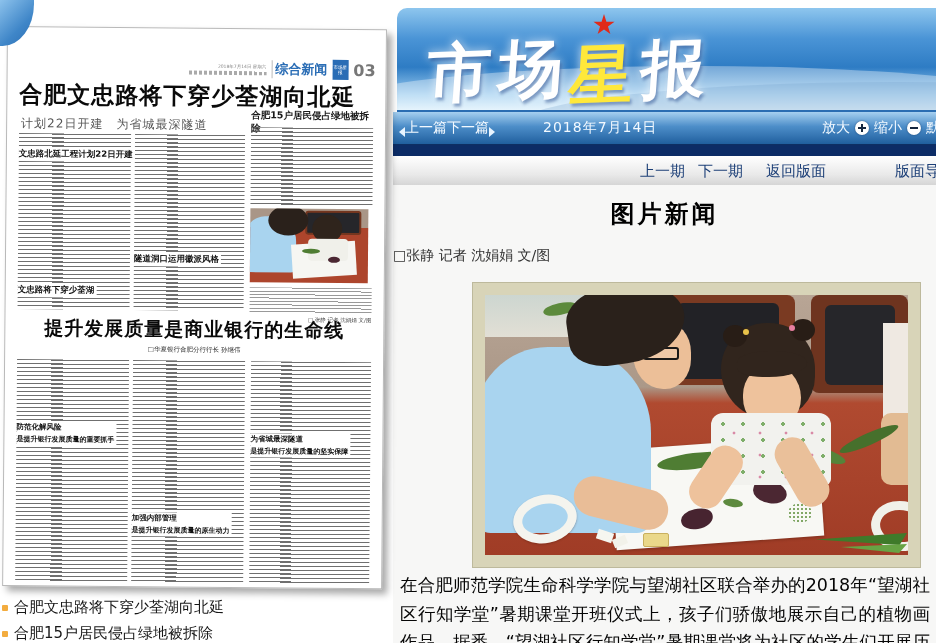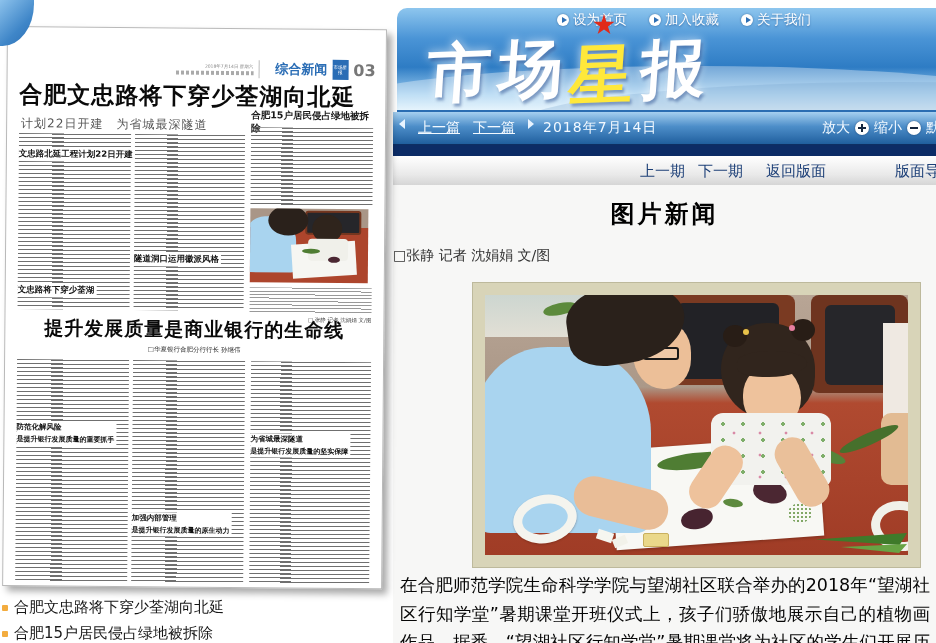--- a/index.html
+++ b/index.html
@@ -9,21 +9,21 @@
   
   #corner-wedge{position:absolute;left:0;top:0;width:34px;height:46px;z-index:5;
     background:linear-gradient(135deg,#8cc2ec 0%,#3f86c8 60%,#2b6db2 100%);
     border-radius:0 0 92% 0;}
   #news-page{position:absolute;left:7px;top:26px;width:380px;height:560px;background:#fff;
     border:1px solid #b9b9b9;box-shadow:5px 5px 7px rgba(0,0,0,.34);
     transform:rotate(.5deg);transform-origin:top left;z-index:2;overflow:hidden;}
   .pmeta{position:absolute;top:30px;right:10px;display:flex;align-items:center;gap:5px;}
   .pmeta .tiny{width:78px;text-align:right;color:#888;font-size:4.5px;line-height:6px;}
   .pmeta .tinybar{height:4px;margin-top:1px;background:repeating-linear-gradient(to right,#aaa 0 3px,transparent 3px 5px);}
-  .pmeta .section{color:#2a6db5;font-size:13px;font-weight:bold;border-left:1px solid #bbb;padding-left:16px;}
+  .pmeta .section{color:#2a6db5;font-size:13px;font-weight:bold;border-left:1px solid #bbb;padding-left:3px;}
   .pmeta .logobox{width:16px;height:20px;background:#2a6db5;color:#fff;font-size:4.5px;line-height:5px;
     display:flex;align-items:center;justify-content:center;text-align:center;padding:1px;}
   .pmeta .pageno{color:#777;font-size:16px;font-weight:bold;}
   .h1{position:absolute;left:12px;top:52px;width:360px;font-size:23px;font-weight:bold;color:#0a0a0a;letter-spacing:1px;white-space:nowrap;}
   .sh1{position:absolute;left:14px;top:88px;font-size:12px;color:#555;letter-spacing:1px;}
   .h2{position:absolute;left:244px;top:80px;width:124px;font-size:9.5px;font-weight:bold;color:#1a1a1a;}
   .greek{position:absolute;background-image:repeating-linear-gradient(to bottom,rgba(75,75,75,.8) 0,rgba(75,75,75,.8) 1.1px,transparent 1.1px,transparent 4px);}
   .greek.lite{background-image:repeating-linear-gradient(to bottom,rgba(110,110,110,.7) 0,rgba(110,110,110,.7) 1px,transparent 1px,transparent 3.4px);}
   .colsub{position:absolute;font-size:8.5px;font-weight:bold;color:#111;background:#fff;padding:1px 2px 1px 0;white-space:nowrap;}
   .h3{position:absolute;left:0;top:288px;width:100%;text-align:center;font-size:19px;font-weight:bold;color:#0a0a0a;letter-spacing:1px;}
@@ -63,21 +63,21 @@
     text-shadow:2px 3px 3px rgba(20,60,130,.45),0 0 10px rgba(255,255,255,.75);}
   .mast-char.yellow{color:#ffe83a;}
   #mast-star{position:absolute;left:196px;top:6px;width:22px;height:22px;background:#e02a1a;
     clip-path:polygon(50% 0%,61% 35%,98% 35%,68% 57%,79% 91%,50% 70%,21% 91%,32% 57%,2% 35%,39% 35%);}
   #mast-sub{position:absolute;left:316px;top:48px;font-size:30px;font-weight:bold;color:#fff;letter-spacing:3px;
     text-shadow:0 0 8px #8ecdf5,1px 2px 2px rgba(20,60,130,.4);}
 
   #toolbar{position:absolute;left:393px;top:112px;width:543px;height:33px;
     background:linear-gradient(180deg,#a6d0f0 0%,#4d8ec9 45%,#205f9e 100%);
     border-bottom:1px solid #0d2f63;color:#f2f9ff;font-size:14px;}
-  .tb-left{position:absolute;left:6px;top:7px;display:flex;align-items:flex-start;gap:13px;text-decoration:underline;}
+  .tb-left{position:absolute;left:6px;top:7px;display:flex;align-items:flex-end;gap:0;}
   .tb-date{position:absolute;left:150px;top:7px;letter-spacing:1px;}
   .tb-right{position:absolute;right:-18px;top:7px;display:flex;align-items:center;gap:5px;}
   .arr-l{width:0;height:0;border-right:6px solid #e8f4ff;border-top:5px solid transparent;border-bottom:5px solid transparent;}
   .arr-r{width:0;height:0;border-left:6px solid #e8f4ff;border-top:5px solid transparent;border-bottom:5px solid transparent;}
   .zoom-ic{width:14px;height:14px;border-radius:50%;background:#fff;position:relative;box-shadow:0 0 2px rgba(0,30,70,.6);}
   .zoom-ic::before{content:"";position:absolute;left:3px;top:6px;width:8px;height:2px;background:#14263f;}
   .zoom-ic.plus::after{content:"";position:absolute;left:6px;top:3px;width:2px;height:8px;background:#14263f;}
 
   #navy-stripe{position:absolute;left:393px;top:145px;width:543px;height:11px;background:#0c2c66;}
   #issue-bar{position:absolute;left:393px;top:156px;width:543px;height:35px;
@@ -205,34 +205,20 @@
     <span>合肥文忠路将下穿少荃湖向北延</span>
   </div>
   <div class="caplink" style="top:624px;">
     <span class="bullet"></span>
     <span>合肥15户居民侵占绿地被拆除</span>
   </div>
 
   <div id="banner">
     <div class="wave w2"></div>
     <div class="wave w1"></div>
-    <div id="top-links">
-      <div class="tlink">
-        <span class="play-ic"></span>
-        <span>设为首页</span>
-      </div>
-      <div class="tlink">
-        <span class="play-ic"></span>
-        <span>加入收藏</span>
-      </div>
-      <div class="tlink">
-        <span class="play-ic"></span>
-        <span>关于我们</span>
-      </div>
-    </div>
     <div class="mast-char" style="left:30px;top:22px;">市</div>
     <div class="mast-char" style="left:102px;top:18px;">场</div>
     <div class="mast-char yellow" style="left:172px;top:24px;">星</div>
     <div class="mast-char" style="left:244px;top:18px;">报</div>
     <div id="mast-star"></div>
   </div>
 
   <div id="toolbar">
     <div class="tb-left">
       <span class="arr-l"></span>

